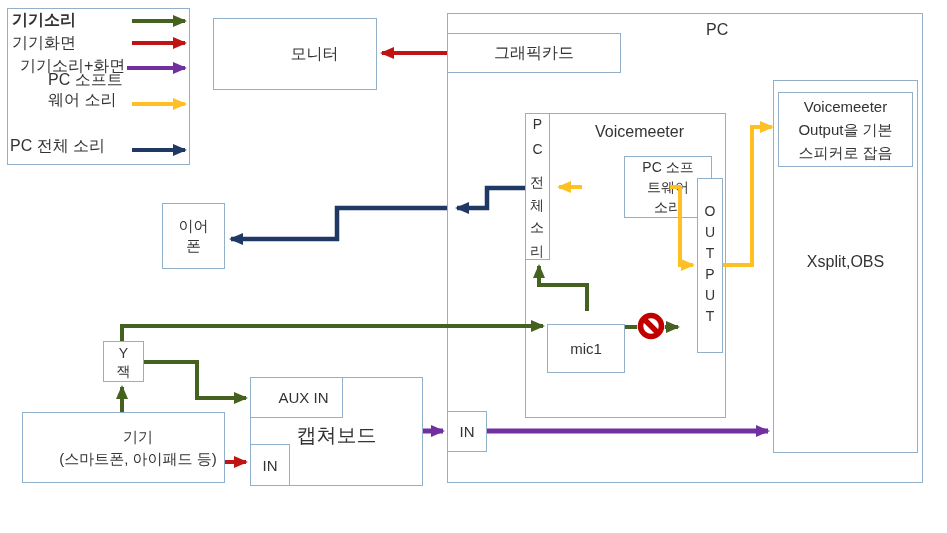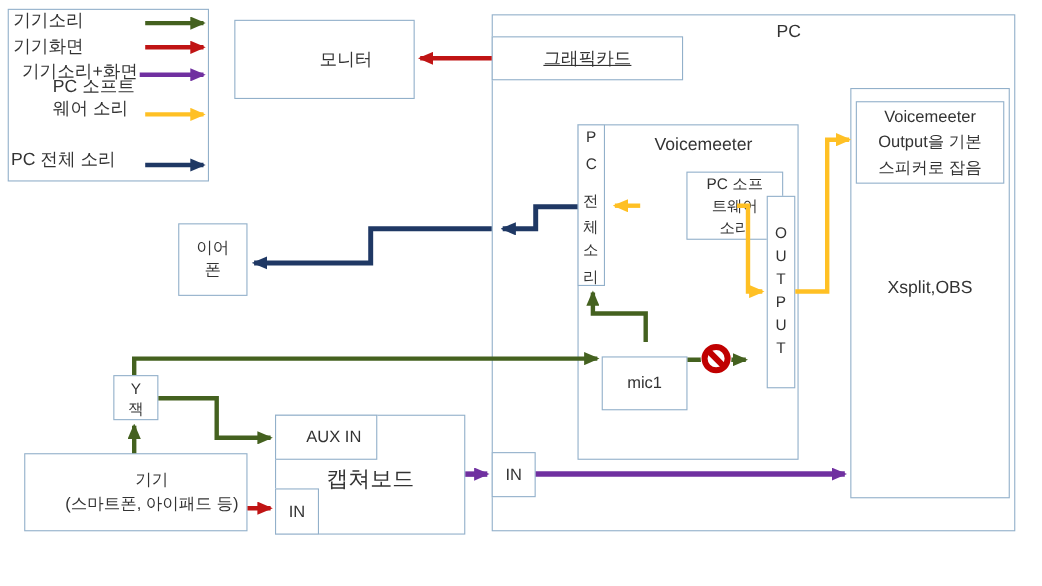--- a/index.html
+++ b/index.html
@@ -25,35 +25,35 @@
   .mk-yellow{fill:var(--c-yellow);}
   .mk-navy{fill:var(--c-navy);}
   .legend-label{position:absolute;font-size:16px;line-height:20px;}
 </style>
 </head>
 <body>
 
 <div class="canvas">
 
   <div class="box" style="left:7px;top:8px;width:183px;height:157px;z-index:5;"></div>
-  <div class="legend-label" style="left:12px;top:10px;z-index:6;">기기소리</div>
+  <div class="legend-label" style="left:12px;top:10px;z-index:6;font-weight:bold;">기기소리</div>
   <div class="legend-label" style="left:12px;top:33px;z-index:6;">기기화면</div>
   <div class="legend-label" style="left:20px;top:56px;z-index:6;text-align:right;">기기소리+화면</div>
   <div class="legend-label plabel" style="left:12px;top:70px;z-index:6;margin-left:36px;">PC 소프트
 웨어 소리</div>
   <div class="legend-label" style="left:10px;top:136px;z-index:6;">PC 전체 소리</div>
 
   <div class="box center" style="left:213px;top:18px;width:164px;height:72px;font-size:16px;z-index:5;padding-left:39px;">
     <span>모니터</span>
   </div>
 
   <div class="box" style="left:447px;top:13px;width:476px;height:470px;z-index:1;"></div>
   <div style="position:absolute;left:706px;top:21px;font-size:16px;z-index:6;">PC</div>
 
-  <div class="box center" style="left:447px;top:33px;width:174px;height:40px;font-size:16px;z-index:5;text-decoration:underline;">
+  <div class="box center" style="left:447px;top:33px;width:174px;height:40px;font-size:16px;z-index:5;">
     <span>그래픽카드</span>
   </div>
 
   <div class="box" style="left:525px;top:113px;width:201px;height:305px;z-index:4;">
     <div style="position:absolute;left:28px;right:0;top:9px;text-align:center;font-size:16px;">Voicemeeter</div>
   </div>
 
   <div class="box center" style="left:525px;top:113px;width:25px;height:147px;z-index:6;">
     <span class="vtext" style="font-size:14px;letter-spacing:9px;">PC전체소리</span>
   </div>

